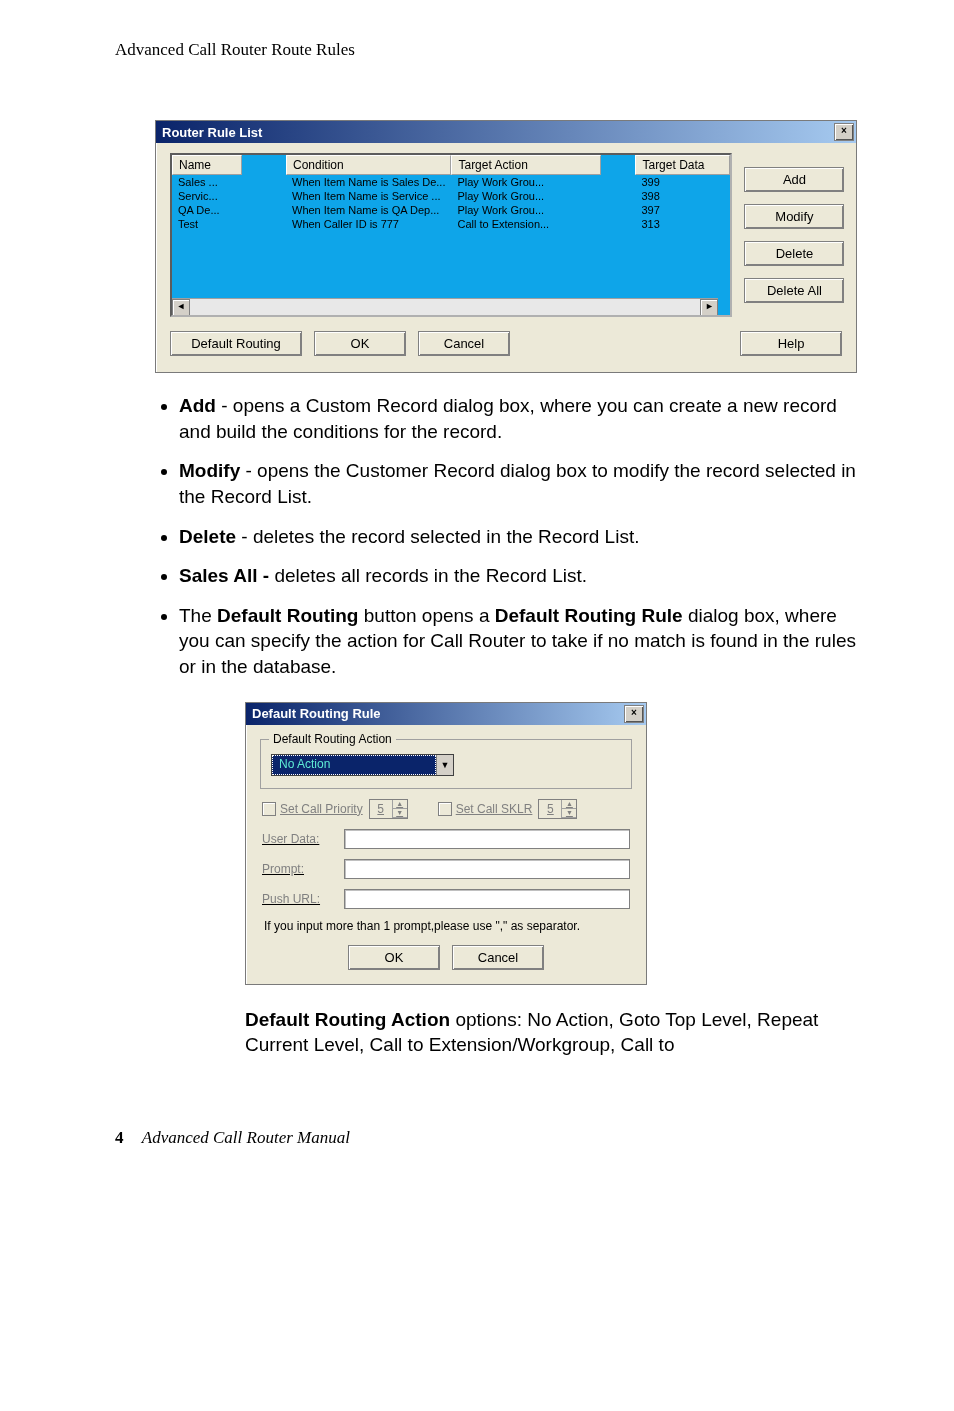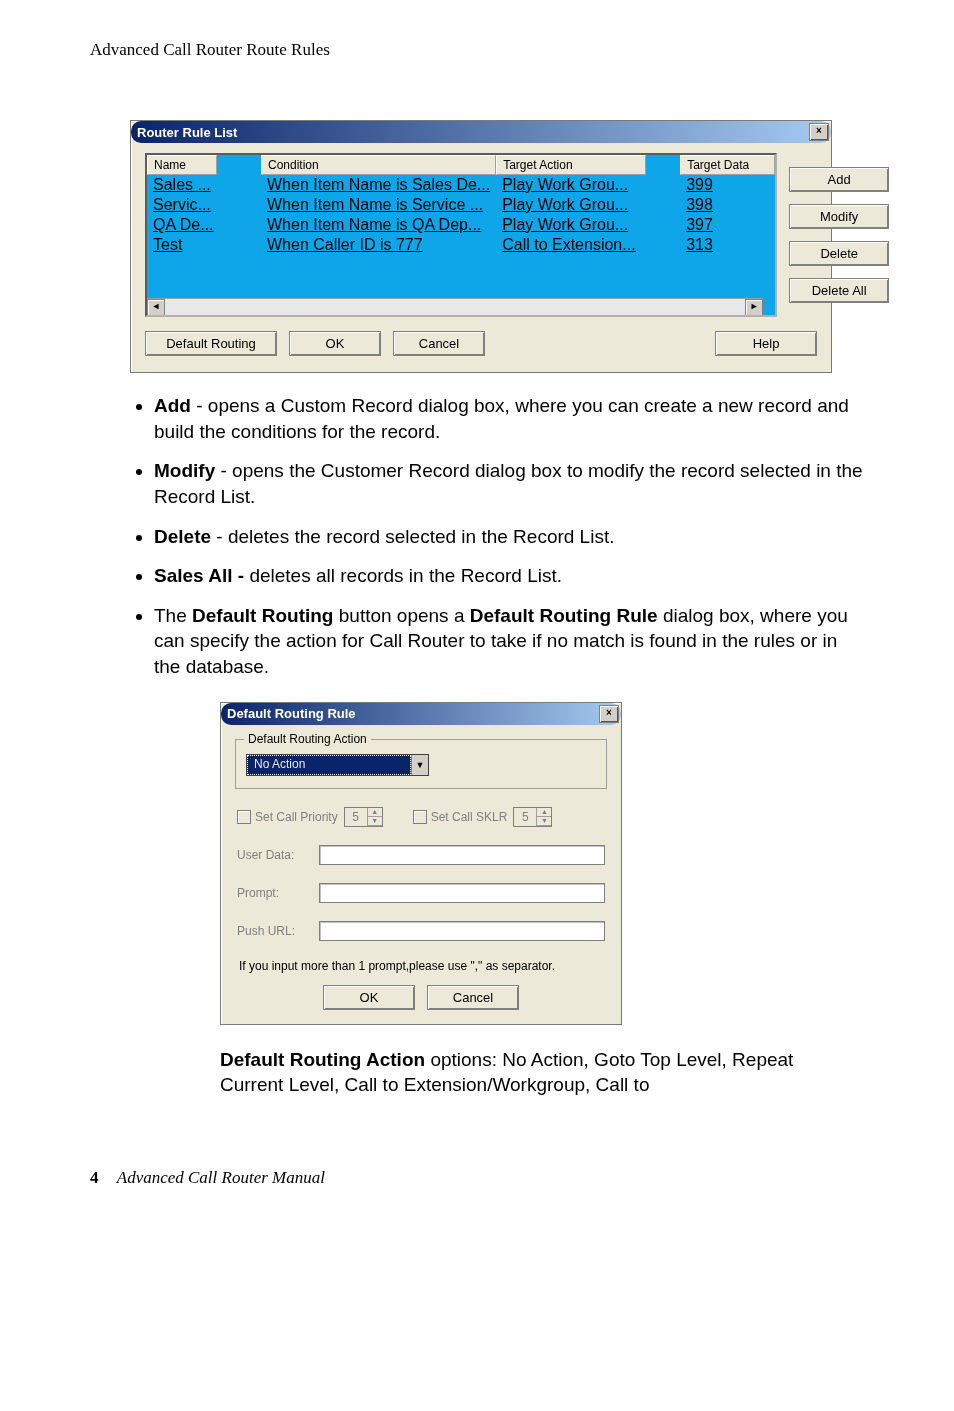--- a/index.html
+++ b/index.html
@@ -4,21 +4,21 @@
 <style>
   body {
     margin: 0;
     padding: 0;
     background: #fff;
     font-family: "Times New Roman", Times, serif;
     color: #000;
     width: 954px;
   }
   .page {
-    padding: 40px 90px 40px 90px;
+    padding: 40px 90px 40px 115px;
     box-sizing: border-box;
   }
   .running-head {
     font-size: 17px;
     margin-bottom: 60px;
   }
   .dialog {
     font-family: Tahoma, Arial, sans-serif;
     font-size: 13px;
     background: #ece9d8;
@@ -27,21 +27,20 @@
     margin: 0 0 20px 40px;
   }
   .titlebar {
     display: flex;
     align-items: center;
     height: 22px;
     background: linear-gradient(to right, #0a246a, #a6caf0);
     color: #fff;
     font-weight: bold;
     padding: 0 2px 0 6px;
-    border-radius: 10px;
   }
   .titlebar .title-text { flex: 1; }
   .titlebar .close-btn {
     width: 18px; height: 16px;
     background: #d4d0c8;
     border: 1px solid #808080;
     color: #000;
     font-size: 10px;
     line-height: 14px;
     text-align: center;
@@ -66,24 +65,23 @@
     border-bottom: 1px solid #a0a0a0;
     border-top: 1px solid #fff;
     border-left: 1px solid #fff;
     padding: 2px 6px;
     box-sizing: border-box;
     font-size: 12px;
   }
   .lv-row div {
     padding: 1px 6px;
     box-sizing: border-box;
-    font-size: 16px;
+    font-size: 11px;
     white-space: nowrap;
     overflow: hidden;
-    text-decoration: underline;
   }
   .col-name { width: 70px; }
   .col-cond { flex: 1; margin-left: 44px; }
   .col-act  { width: 150px; }
   .col-data { width: 95px; margin-left: 34px; }
   .lv-scroll {
     position:absolute;
     left:0; right:12px; bottom:0; height:16px;
     background:#e8e8e8;
     border-top:1px solid #a0a0a0;
@@ -125,36 +123,36 @@
   .group-title {
     position:absolute; top:-8px; left:8px;
     background:#ece9d8; padding:0 4px; font-size:12px;
   }
   .combo {
     display:inline-flex; align-items:stretch;
     border:1px solid #404040; background:#fff;
     height:20px;
   }
   .combo .sel {
-    background:#0a246a; color:#e5e5e5; padding:1px 6px; min-width:150px;
+    background:#0a246a; color:#5eead4; padding:1px 6px; min-width:150px;
     font-size:12px; border:1px dotted #fff;
   }
   .combo .drop {
     width:16px;background:#d4d0c8;border-left:1px solid #808080;
     display:flex;align-items:center;justify-content:center;font-size:9px;
   }
   .disabled { color:#808080; }
   .chk { width:12px;height:12px;border:1px solid #808080;background:#ece9d8;display:inline-block;vertical-align:middle;margin-right:4px; box-shadow:1px 1px 0 #fff inset;}
   .spin {
     display:inline-flex;border:1px solid #808080;background:#ece9d8;height:18px;vertical-align:middle;
   }
   .spin .num{width:22px;text-align:center;background:#ece9d8;color:#808080;font-size:12px;line-height:18px;border-right:1px solid #a0a0a0;}
   .spin .arrws{display:flex;flex-direction:column;}
   .spin .arrws div{width:14px;height:9px;font-size:7px;line-height:7px;text-align:center;border-bottom:1px solid #a0a0a0;}
-  .field-row { display:flex;align-items:center;margin:18px 6px; font-size:12px;}
+  .field-row { display:flex;align-items:center;margin:10px 6px; font-size:12px;text-decoration:underline;}
   .field-row .lbl{ width:82px;}
   .textbox{ flex:1;height:18px;border:1px solid #808080;background:#fff;box-shadow:1px 1px 0 #c0c0c0 inset;}
   .hint{font-size:12px;margin:10px 8px;}
   .dlg2-bottom{display:flex;gap:12px;justify-content:center;margin:12px 0 4px 0;}
   .dlg2-bottom .winbtn{width:90px;}
 
   .caption-para {
     font-family: Arial, Helvetica, sans-serif;
     font-size: 19px;
     line-height:1.35;

